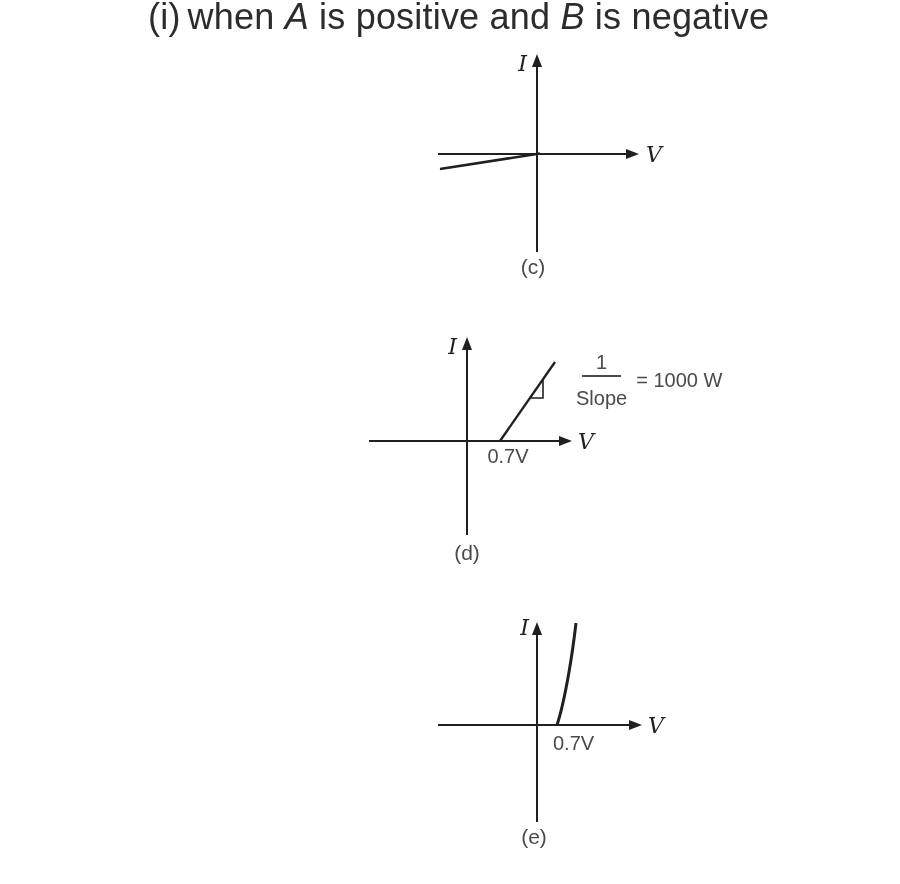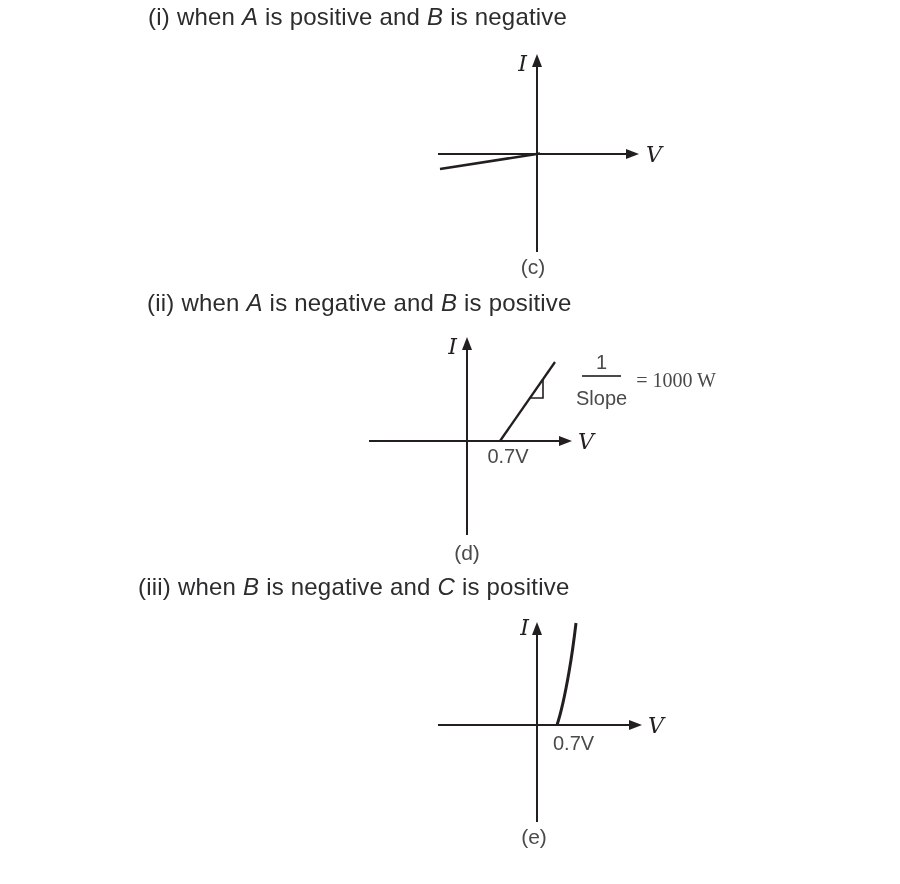--- a/index.html
+++ b/index.html
@@ -5,21 +5,21 @@
   html,body{margin:0;padding:0;background:#ffffff;}
   .page{
     position:relative;
     width:900px;height:884px;
     background:#ffffff;
     font-family:"Liberation Sans",sans-serif;
     overflow:hidden;
   }
   .heading{
     position:absolute;
-    font-size:24px;
+    font-size:36px;
     line-height:32px;
     color:#2c2c2e;
     letter-spacing:0.2px;
     white-space:nowrap;
   }
   .heading .num{margin-right:7px;}
   .heading i{font-style:italic;}
   .graph{position:absolute;}
   .axis{stroke:#231f20;stroke-width:2;fill:none;}
   .arrowhead{fill:#231f20;stroke:none;}
@@ -51,21 +51,21 @@
   .frac{
     display:inline-flex;
     flex-direction:column;
     align-items:center;
   }
   .frac .fnum{
     padding:0 14px 2px 14px;
     border-bottom:2px solid #4a4a4c;
   }
   .frac .fden{padding-top:10px;}
-  .slope-eq{margin-left:9px;white-space:nowrap;font-family:Liberation Serif, serif;}
+  .slope-eq{margin-left:9px;white-space:nowrap;}
 </style>
 </head>
 <body>
 
 <div class="page">
 
   <div class="heading" style="left:148px;top:1px">
     <span class="num">(i)</span><span>when</span>
     <i>A</i>
     <span>is positive and</span>
@@ -77,27 +77,20 @@
     <line class="axis" x1="8" y1="109" x2="198" y2="109"></line>
     <polygon class="arrowhead" points="209,109 196,104 196,114"></polygon>
     <line class="axis" x1="107" y1="207" x2="107" y2="21"></line>
     <polygon class="arrowhead" points="107,9 102,22 112,22"></polygon>
     <line class="curve" x1="10" y1="124" x2="110" y2="108.5" stroke-width="2.6"></line>
     <text class="axis-label" x="97" y="26" text-anchor="end">I</text>
     <text class="axis-label" x="216" y="117">V</text>
     <text class="caption" x="103" y="229" text-anchor="middle">(c)</text>
   </svg>
 
-  <div class="heading" style="left:147px;top:287px">
-    <span class="num">(ii)</span><span>when</span>
-    <i>A</i>
-    <span>is negative and</span>
-    <i>B</i>
-    <span>is positive</span>
-  </div>
 
   <svg class="graph" style="left:360px;top:330px" width="380" height="240" viewBox="0 0 380 240">
     <line class="axis" x1="9" y1="111" x2="200" y2="111"></line>
     <polygon class="arrowhead" points="212,111 199,106 199,116"></polygon>
     <line class="axis" x1="107" y1="205" x2="107" y2="19"></line>
     <polygon class="arrowhead" points="107,7 102,20 112,20"></polygon>
     <line class="curve" x1="140" y1="111" x2="195" y2="32" stroke-width="2.3"></line>
     <polyline class="curve" points="183,49 183,68 170,68" stroke-width="1.6"></polyline>
     <text class="axis-label" x="97" y="24" text-anchor="end">I</text>
     <text class="axis-label" x="218" y="119">V</text>
@@ -106,27 +99,20 @@
   </svg>
 
   <div class="slope-annot" style="left:576px;top:351px">
     <span class="frac">
       <span class="fnum">1</span>
       <span class="fden">Slope</span>
     </span>
     <span class="slope-eq">= 1000 W</span>
   </div>
 
-  <div class="heading" style="left:138px;top:571px">
-    <span class="num">(iii)</span><span>when</span>
-    <i>B</i>
-    <span>is negative and</span>
-    <i>C</i>
-    <span>is positive</span>
-  </div>
 
   <svg class="graph" style="left:430px;top:610px" width="280" height="250" viewBox="0 0 280 250">
     <line class="axis" x1="8" y1="115" x2="200" y2="115"></line>
     <polygon class="arrowhead" points="212,115 199,110 199,120"></polygon>
     <line class="axis" x1="107" y1="212" x2="107" y2="24"></line>
     <polygon class="arrowhead" points="107,12 102,25 112,25"></polygon>
     <path class="curve" d="M127,115 C131,103 135,85 139,62 C142,45 144,30 146,13" stroke-width="3"></path>
     <text class="axis-label" x="99" y="25" text-anchor="end">I</text>
     <text class="axis-label" x="218" y="123">V</text>
     <text class="gray-label" x="123" y="140">0.7V</text>

